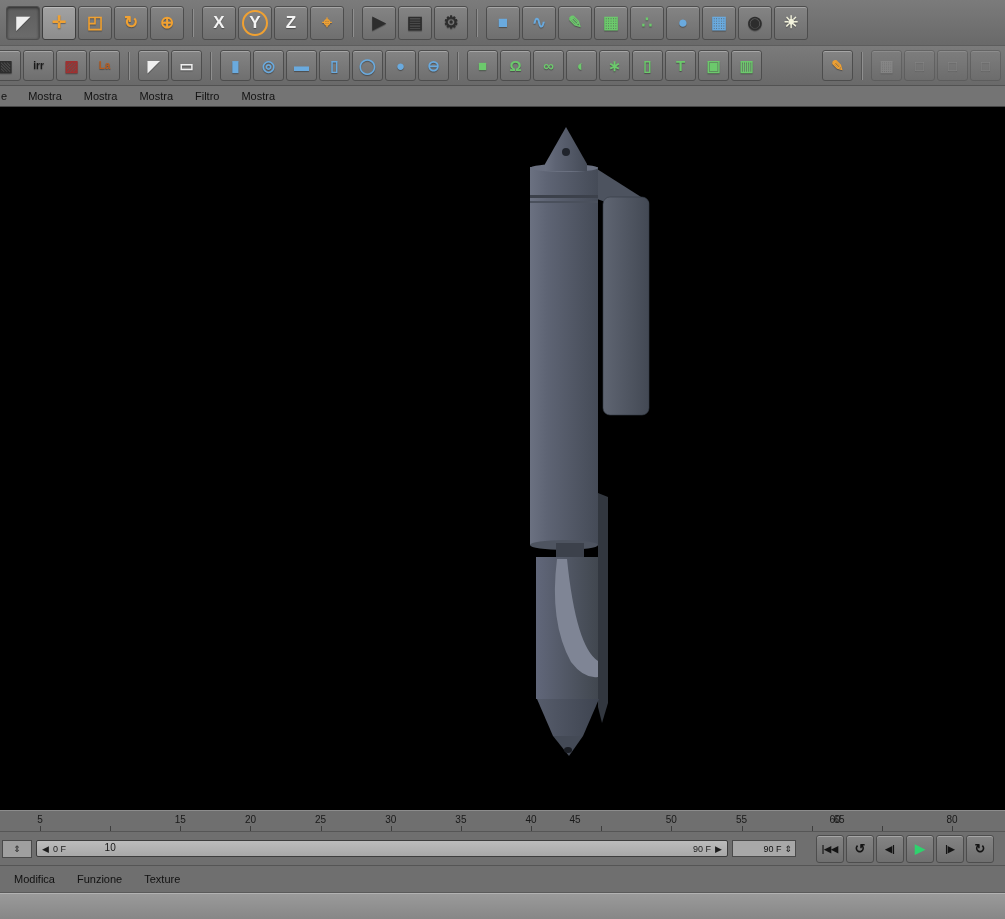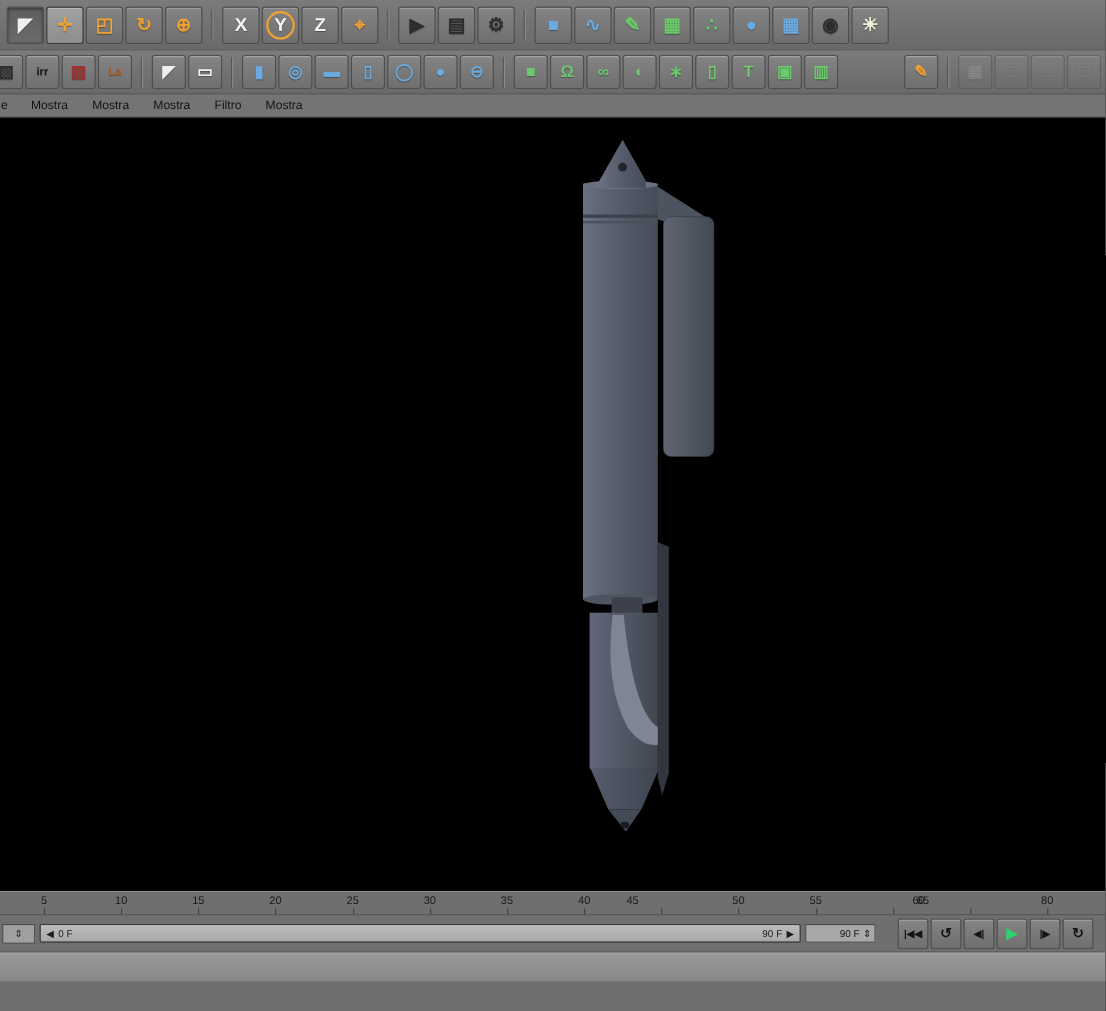--- a/index.html
+++ b/index.html
@@ -294,21 +294,21 @@
 
       <polygon points="537,592 599,592 583,629 553,629" fill="url(#gTaper)"></polygon>
       <polygon points="553,629 583,629 569,649" fill="#444a56"></polygon>
       <ellipse cx="568" cy="643" rx="4" ry="3" fill="#191c22"></ellipse>
     </svg>
   </div>
 
   <div class="ruler" id="ruler">
       <div class="tick" style="left: 40px;">5</div>
       <div class="tickmark" style="left: 40px;"></div>
-      <div class="tick" style="left: 110.15px;">10</div>
+      <div class="tick" style="left: 110.15px; margin-top: 28px;">10</div>
       <div class="tickmark" style="left: 110.15px;"></div>
       <div class="tick" style="left: 180.3px;">15</div>
       <div class="tickmark" style="left: 180.3px;"></div>
       <div class="tick" style="left: 250.45px;">20</div>
       <div class="tickmark" style="left: 250.45px;"></div>
       <div class="tick" style="left: 320.6px;">25</div>
       <div class="tickmark" style="left: 320.6px;"></div>
       <div class="tick" style="left: 390.75px;">30</div>
       <div class="tickmark" style="left: 390.75px;"></div>
       <div class="tick" style="left: 460.9px;">35</div>
@@ -362,16 +362,21 @@
         </div>
         <div class="tbtn">
           <span>|▶</span>
         </div>
         <div class="tbtn">
           <span style="font-size: 13px;">↻</span>
         </div>
       </div>
   </div>
 
+  <div class="bottom-menubar" id="bottom-menubar">
+      <div class="mi">Modifica</div>
+      <div class="mi">Funzione</div>
+      <div class="mi">Texture</div>
+    </div>
 
   <div class="statusbar"></div>
 
 </div>
 
 </body></html>

